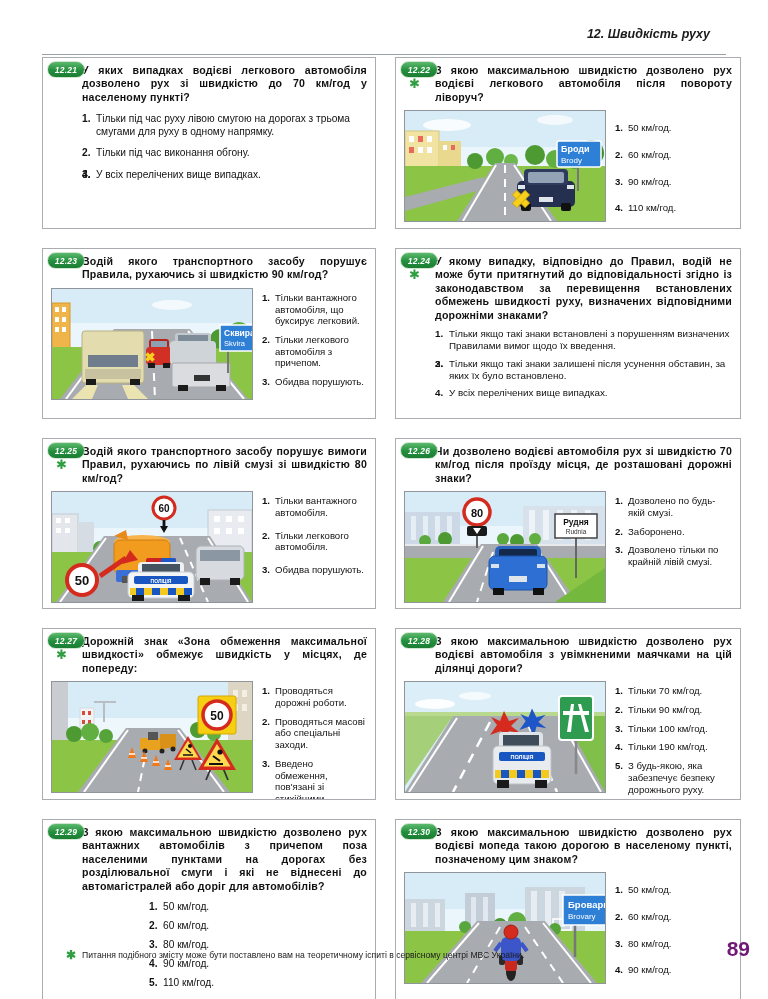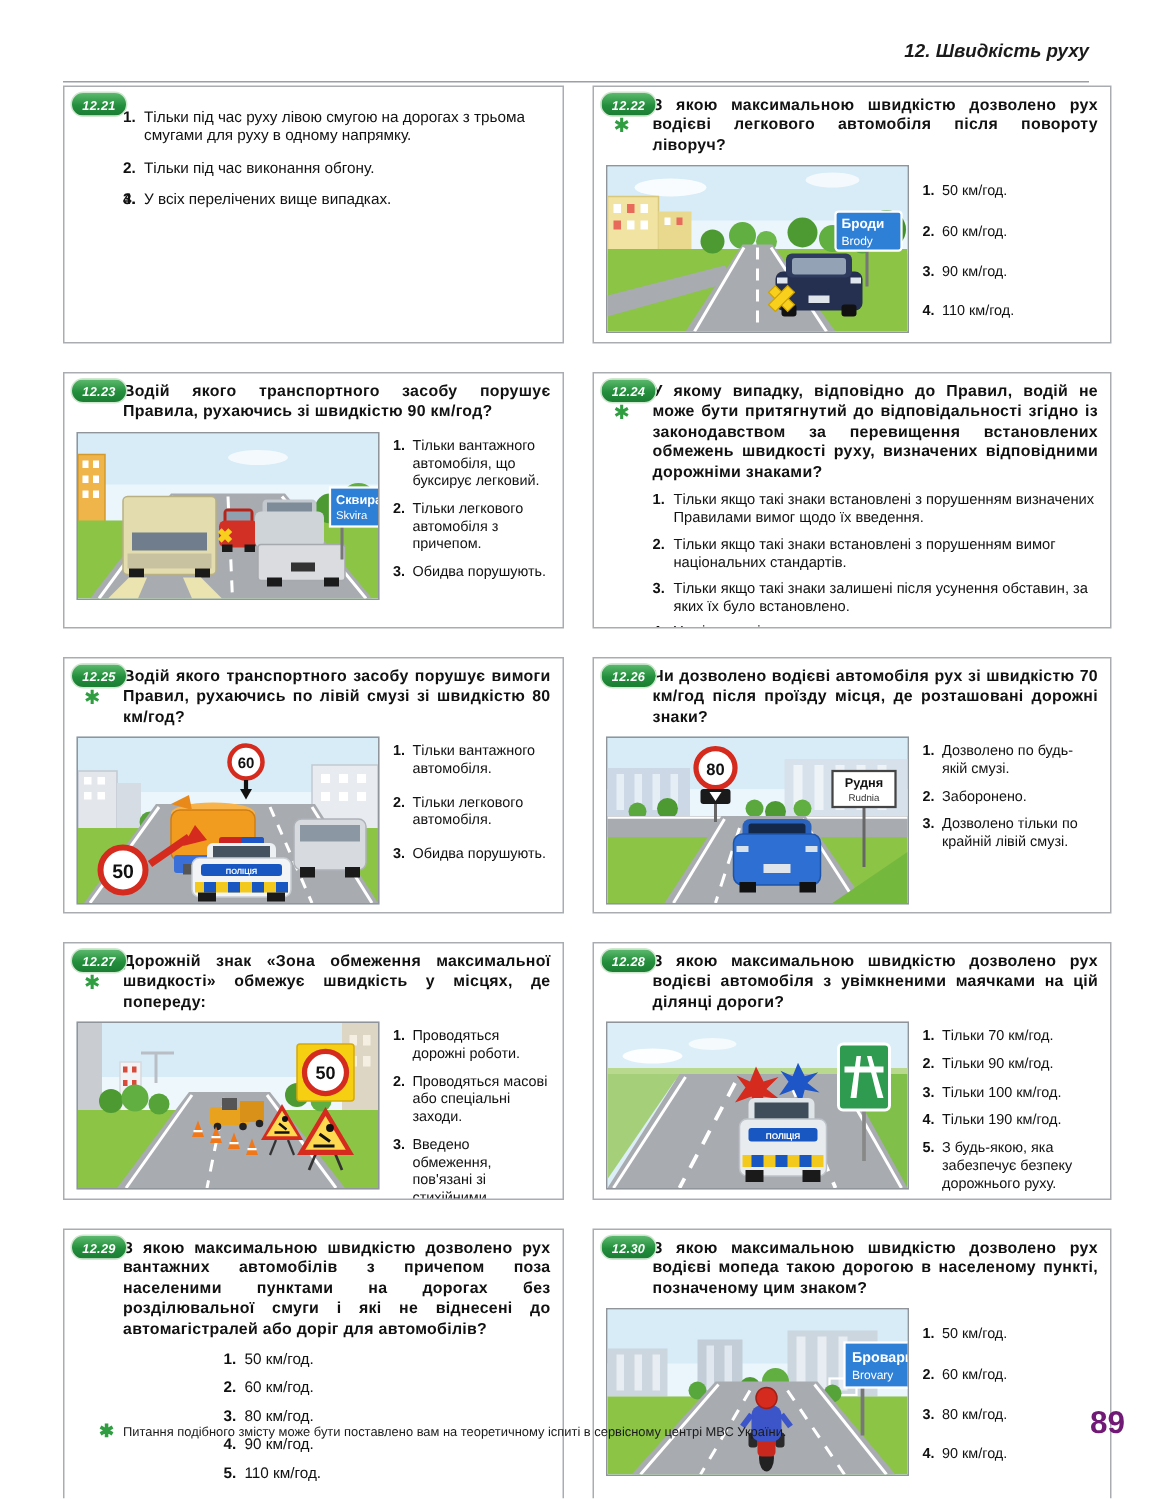--- a/index.html
+++ b/index.html
@@ -1,18 +1,18 @@
 <!DOCTYPE html>
 <html><head>
 <meta charset="utf-8">
 <style>
   html,body{margin:0;padding:0;background:#fff;}
   body{width:768px;height:999px;position:relative;font-family:"Liberation Sans",sans-serif;color:#111;}
   .page{position:absolute;inset:0;overflow:hidden;background:#fff;}
-  .header{position:absolute;top:27px;right:42px;font-size:12.5px;font-weight:bold;font-style:italic;color:#1a1a1a;}
+  .header{position:absolute;top:27px;right:58px;font-size:12.5px;font-weight:bold;font-style:italic;color:#1a1a1a;}
   .header-rule{position:absolute;top:54px;left:42px;width:684px;border-top:1px solid #9aa0a6;}
   .grid{position:absolute;top:57px;left:42px;width:682px;display:grid;grid-template-columns:334px 346px;grid-template-rows:172px 171px 171px 172px 188px;gap:19px;}
   .qbox{border:1px solid #a9adb2;background:#fff;position:relative;padding:6px 8px 4px 8px;box-sizing:border-box;overflow:hidden;}
   .badge{position:absolute;top:3px;left:4px;width:36px;height:15px;border-radius:9px;background:linear-gradient(180deg,#5cb96d 0%,#238f3d 55%,#1b7d33 100%);border:1px solid #cfe6cf;color:#fff;font-size:8.5px;font-weight:bold;font-style:italic;display:flex;align-items:center;justify-content:center;letter-spacing:.2px;}
   .qstar{position:absolute;top:19px;left:13px;color:#2f9e41;font-size:13px;line-height:1;}
   .qtext{margin-left:31px;font-size:10.6px;font-weight:bold;line-height:1.27;text-align:justify;letter-spacing:.2px;}
   .qbody{display:flex;margin-top:6px;}
   .scene{width:200px;height:110px;border:1px solid #8f959b;flex:0 0 auto;background:#d7ecf7;}
   svg{font-family:"Liberation Sans",sans-serif;display:block;}
   .answers{font-size:9.6px;line-height:1.22;}
@@ -36,20 +36,21 @@
 <body>
 
 <div class="page">
   <div class="header">12. Швидкість руху</div>
   <div class="header-rule"></div>
 
   <div class="grid">
 
     <div class="qbox">
       <span class="badge">12.21</span>
+      <div class="qtext">У яких випадках водієві легкового автомобіля дозволено рух зі швидкістю до 70 км/год у населеному пункті?</div>
       <div class="answers answers-block">
           <div class="answer"><b>1.</b><span>Тільки під час руху лівою смугою на дорогах з трьома смугами для руху в одному напрямку.</span></div>
           <div class="answer"><b>2.</b><span>Тільки під час виконання обгону.</span></div>
           <div class="answer"><b>3.</b></div>
           <div class="answer"><b>4.</b><span>У всіх перелічених вище випадках.</span></div>
         </div>
     </div>
 
     <div class="qbox">
       <span class="badge">12.22</span>
@@ -168,21 +169,21 @@
           </div>
       </div>
     </div>
 
     <div class="qbox">
       <span class="badge">12.24</span>
       <span class="qstar">✱</span>
       <div class="qtext">У якому випадку, відповідно до Правил, водій не може бути притягнутий до відповідальності згідно із законодавством за перевищення встановлених обмежень швидкості руху, визначених відповідними дорожніми знаками?</div>
       <div class="answers answers-block tight">
           <div class="answer"><b>1.</b><span>Тільки якщо такі знаки встановлені з порушенням визначених Правилами вимог щодо їх введення.</span></div>
-          <div class="answer"><b>2.</b><span>Тільки якщо такі знаки встановлені з порушенням вимог національних стандартів.</span></div>
+          <div class="answer"><b>2.</b></div>
           <div class="answer"><b>3.</b><span>Тільки якщо такі знаки залишені після усунення обставин, за яких їх було встановлено.</span></div>
           <div class="answer"><b>4.</b><span>У всіх перелічених вище випадках.</span></div>
         </div>
     </div>
 
     <div class="qbox">
       <span class="badge">12.25</span>
       <span class="qstar">✱</span>
       <div class="qtext">Водій якого транспортного засобу порушує вимоги Правил, рухаючись по лівій смузі зі швидкістю 80 км/год?</div>
       <div class="qbody">

